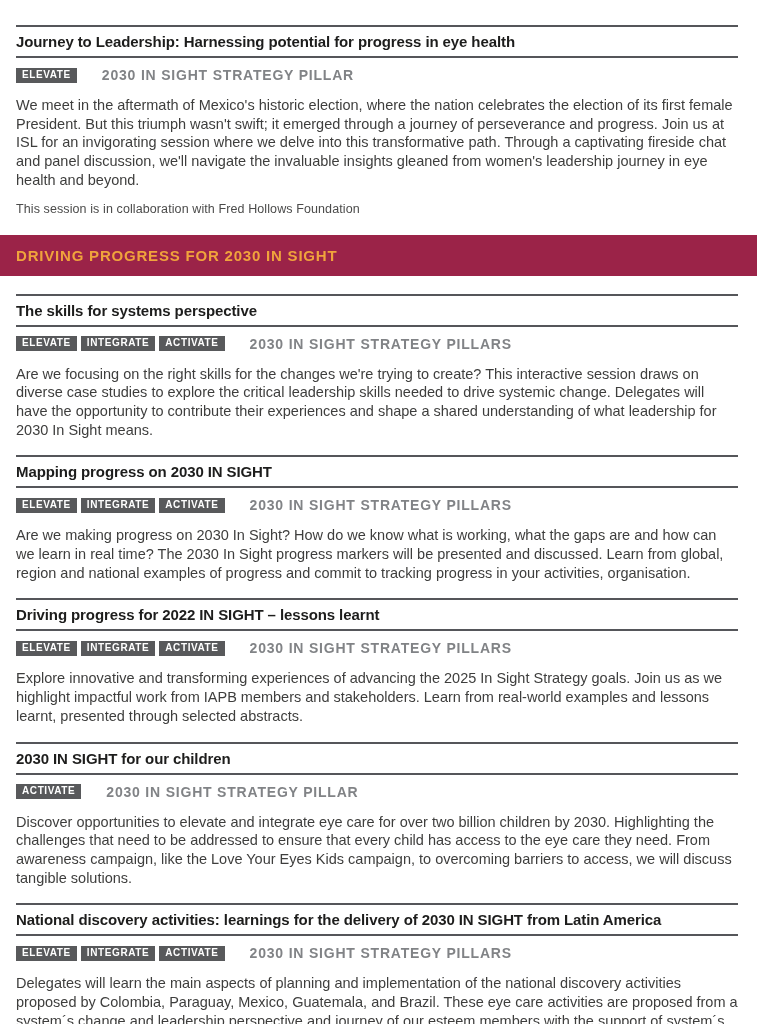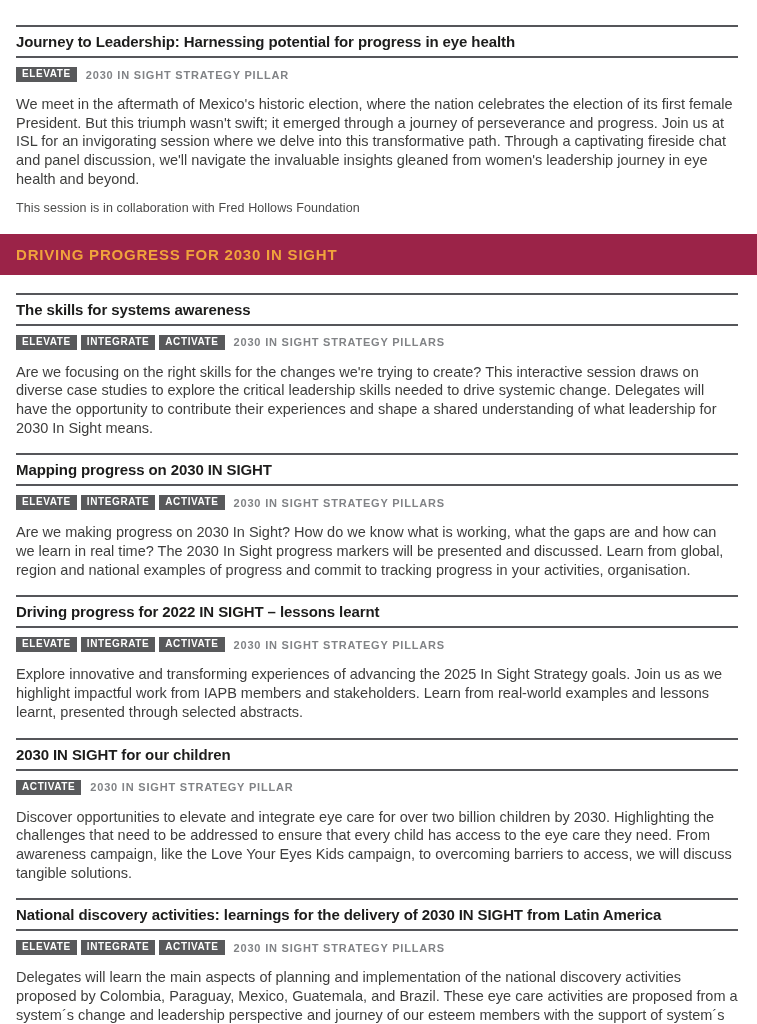--- a/index.html
+++ b/index.html
@@ -36,24 +36,24 @@
     color:#ffffff;
     font-size:10px;
     font-weight:bold;
     letter-spacing:0.6px;
     line-height:10px;
     padding:2px 6px 3px;
     margin-right:4px;
   }
   .pillar-label{
     color:#818386;
-    font-size:11px;
+    font-size:14px;
     font-weight:600;
     letter-spacing:0.8px;
-    margin-left:5px;
+    margin-left:21px;
     white-space:nowrap;
   }
 
   .desc{
     margin:13px 0 0;
     font-size:14.5px;
     line-height:18.7px;
     color:#3e3e3d;
   }
   .note{
@@ -95,21 +95,21 @@
     <p class="desc">We meet in the aftermath of Mexico's historic election, where the nation celebrates the election of its first female President. But this triumph wasn't swift; it emerged through a journey of perseverance and progress. Join us at ISL for an invigorating session where we delve into this transformative path. Through a captivating fireside chat and panel discussion, we'll navigate the invaluable insights gleaned from women's leadership journey in eye health and beyond.</p>
     <p class="note">This session is in collaboration with Fred Hollows Foundation</p>
   </section>
 
   <div class="banner">
     <span>DRIVING PROGRESS FOR 2030 IN SIGHT</span>
   </div>
 
   <section class="session">
     <div class="head">
-      <h2 class="session-title">The skills for systems awareness</h2>
+      <h2 class="session-title">The skills for systems perspective</h2>
     </div>
     <div class="pillars">
       <span class="tag">ELEVATE</span>
       <span class="tag">INTEGRATE</span>
       <span class="tag">ACTIVATE</span>
       <span class="pillar-label">2030 IN SIGHT STRATEGY PILLARS</span>
     </div>
     <p class="desc">Are we focusing on the right skills for the changes we're trying to create? This interactive session draws on diverse case studies to explore the critical leadership skills needed to drive systemic change. Delegates will have the opportunity to contribute their experiences and shape a shared understanding of what leadership for 2030 In Sight means.</p>
   </section>
 

